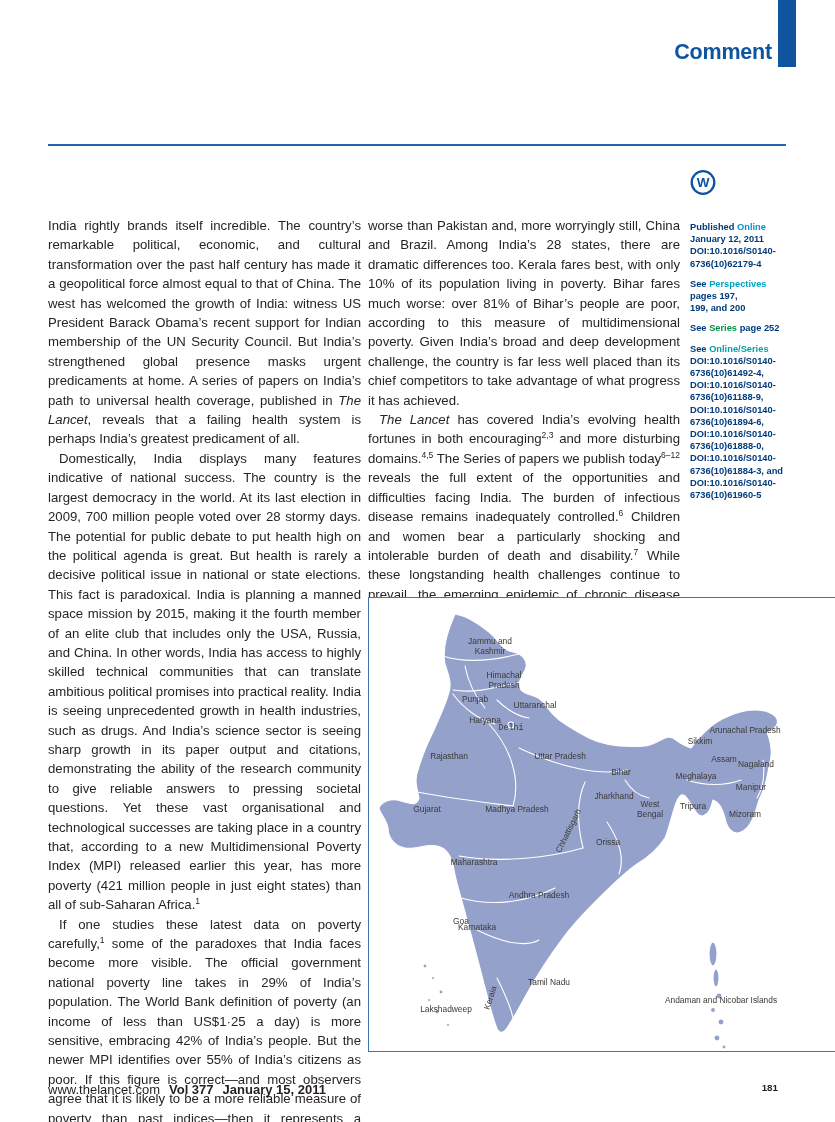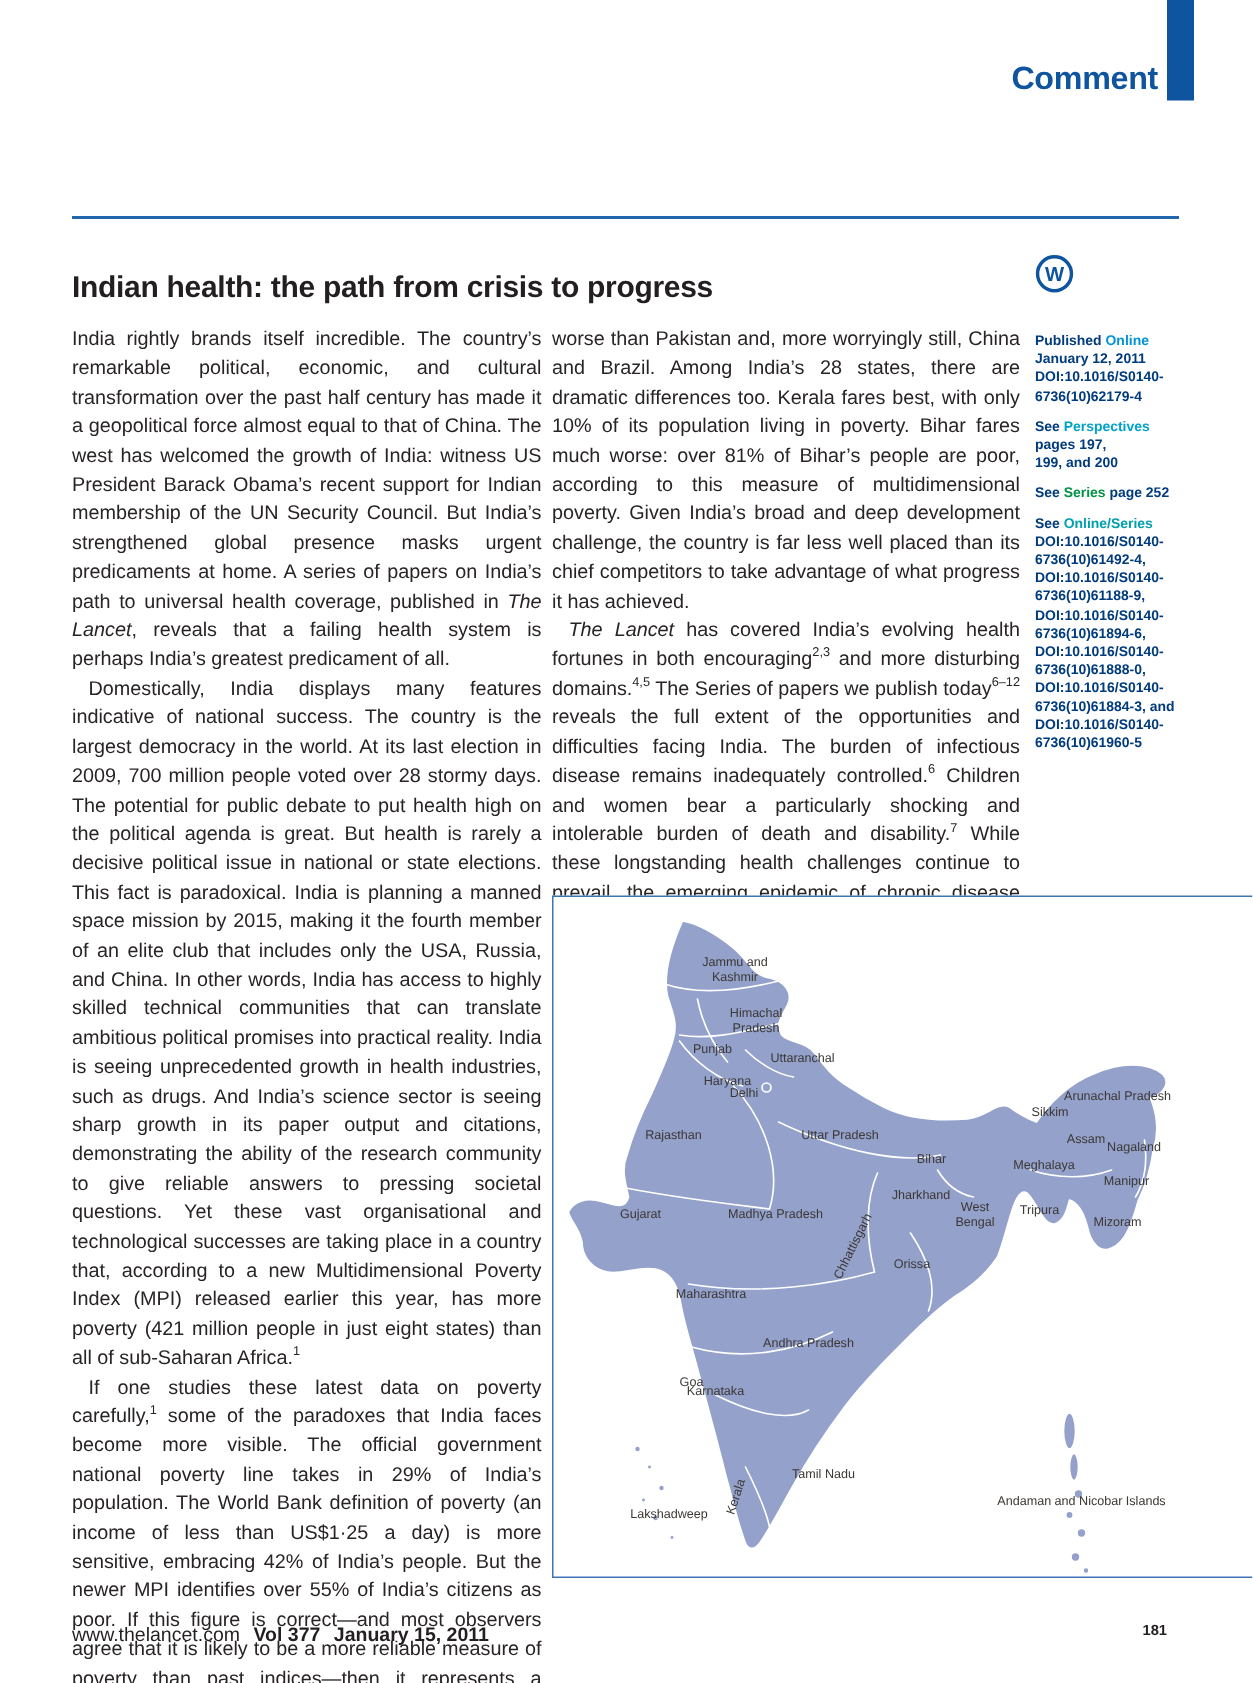--- a/index.html
+++ b/index.html
@@ -39,21 +39,20 @@
 </style>
 </head>
 <body>
 
 <div id="page">
 
   <div id="corner-bar"></div>
   <div id="section-label">Comment</div>
   <div id="rule"></div>
 
-  <h1 id="article-title">Indian health: the path from crisis to progress</h1>
 
   <div id="w-icon">
     <svg width="28" height="28" viewBox="0 0 28 28">
       <circle cx="14" cy="13.5" r="11.3" fill="none" stroke="#0E549E" stroke-width="2.3"></circle>
       <text x="14" y="18.2" text-anchor="middle" font-size="13.5" font-weight="bold" fill="#0E549E" font-family="Liberation Sans, sans-serif">W</text>
     </svg>
   </div>
 
   <div id="col-left" class="col">
       <p><span>India rightly brands itself incredible. The country’s remarkable political, economic, and cultural transformation over the past half century has made it a geopolitical force almost equal to that of China. The west has welcomed the growth of India: witness US President Barack Obama’s recent support for Indian membership of the UN Security Council. But India’s strengthened global presence masks urgent predicaments at home. A series of papers on India’s path to universal health coverage, published in </span><em>The Lancet</em><span>, reveals that a failing health system is perhaps India’s greatest predicament of all.</span></p>
@@ -162,21 +161,21 @@
           </div>
           <div class="maplabel" style="left: 106px; top: 102px;">
             <div>Punjab</div>
           </div>
           <div class="maplabel" style="left: 166px; top: 108px;">
             <div>Uttaranchal</div>
           </div>
           <div class="maplabel" style="left: 116px; top: 123px;">
             <div>Haryana</div>
           </div>
-          <div class="maplabel" style="left: 127px; top: 131px;">
+          <div class="maplabel" style="left: 142px; top: 131px; font-family: Liberation Mono, monospace;">
             <div>Delhi</div>
           </div>
           <div class="maplabel" style="left: 309px; top: 144px; margin-left: 22px;">
             <div>Sikkim</div>
           </div>
           <div class="maplabel" style="left: 376px; top: 133px; text-align: center;">
             <div>Arunachal Pradesh</div>
           </div>
           <div class="maplabel" style="left: 80px; top: 159px;">
             <div>Rajasthan</div>

